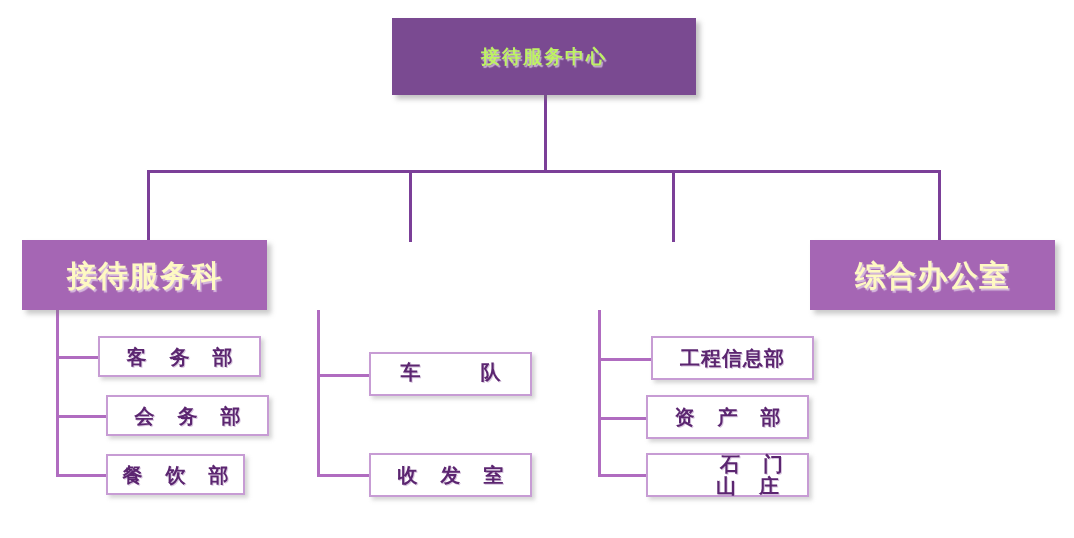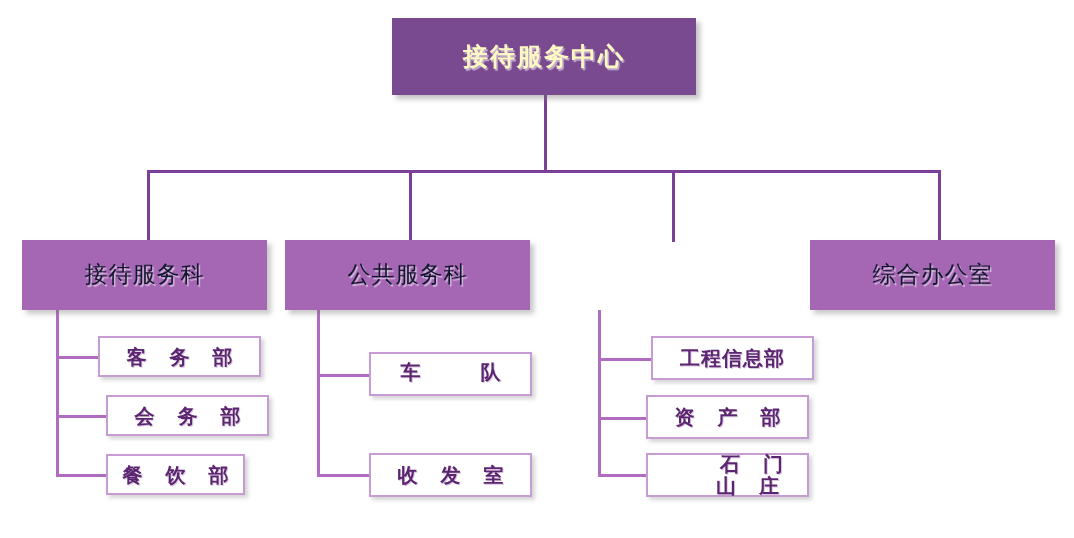--- a/index.html
+++ b/index.html
@@ -39,33 +39,33 @@
     box-sizing: border-box;
     display: flex;
     align-items: center;
     justify-content: center;
     text-align: center;
     line-height: 1.1;
   }
 
   .node-root {
     background: #7a4a91;
-    color: #fef9c3;
+    color: #bef264;
     font-weight: bold;
-    font-size: 25px;
+    font-size: 19px;
     letter-spacing: 2px;
     box-shadow: 4px 4px 5px rgba(120,120,120,0.45);
     text-shadow: 1.5px 1.5px 1px rgba(255,255,255,0.55);
   }
 
   .node-dept {
     background: #a566b4;
-    color: #0f172a;
-    font-weight: normal;
-    font-size: 23px;
+    color: #fef9c3;
+    font-weight: bold;
+    font-size: 30px;
     letter-spacing: 1px;
     box-shadow: 4px 4px 5px rgba(120,120,120,0.40);
     text-shadow: 1.5px 1.5px 1px rgba(255,255,255,0.55);
   }
 
   .node-unit {
     background: #ffffff;
     border: 2px solid #c79cd4;
     color: #5b2570;
     font-weight: bold;
@@ -101,21 +101,20 @@
 
   <div class="line light v" style="left:598px; top:310px; height:164px;"></div>
   <div class="line light h" style="left:598px; top:358px; width:54px;"></div>
   <div class="line light h" style="left:598px; top:417px; width:54px;"></div>
   <div class="line light h" style="left:598px; top:474px; width:54px;"></div>
 
   <div class="node node-root" style="left:392px; top:18px; width:304px; height:77px;">接待服务中心</div>
 
   <div class="node node-dept" style="left:22px; top:240px; width:245px; height:70px;">接待服务科</div>
 
-  <div class="node node-dept" style="left:285px; top:240px; width:245px; height:70px;">公共服务科</div>
 
 
   <div class="node node-dept" style="left:810px; top:240px; width:245px; height:70px;">综合办公室</div>
 
   <div class="node node-unit sp1" style="left:98px; top:336px; width:163px; height:41px;">客 务 部</div>
 
   <div class="node node-unit sp1" style="left:106px; top:395px; width:163px; height:41px;">会 务 部</div>
 
   <div class="node node-unit sp1" style="left:106px; top:454px; width:139px; height:41px;">餐 饮 部</div>
 

